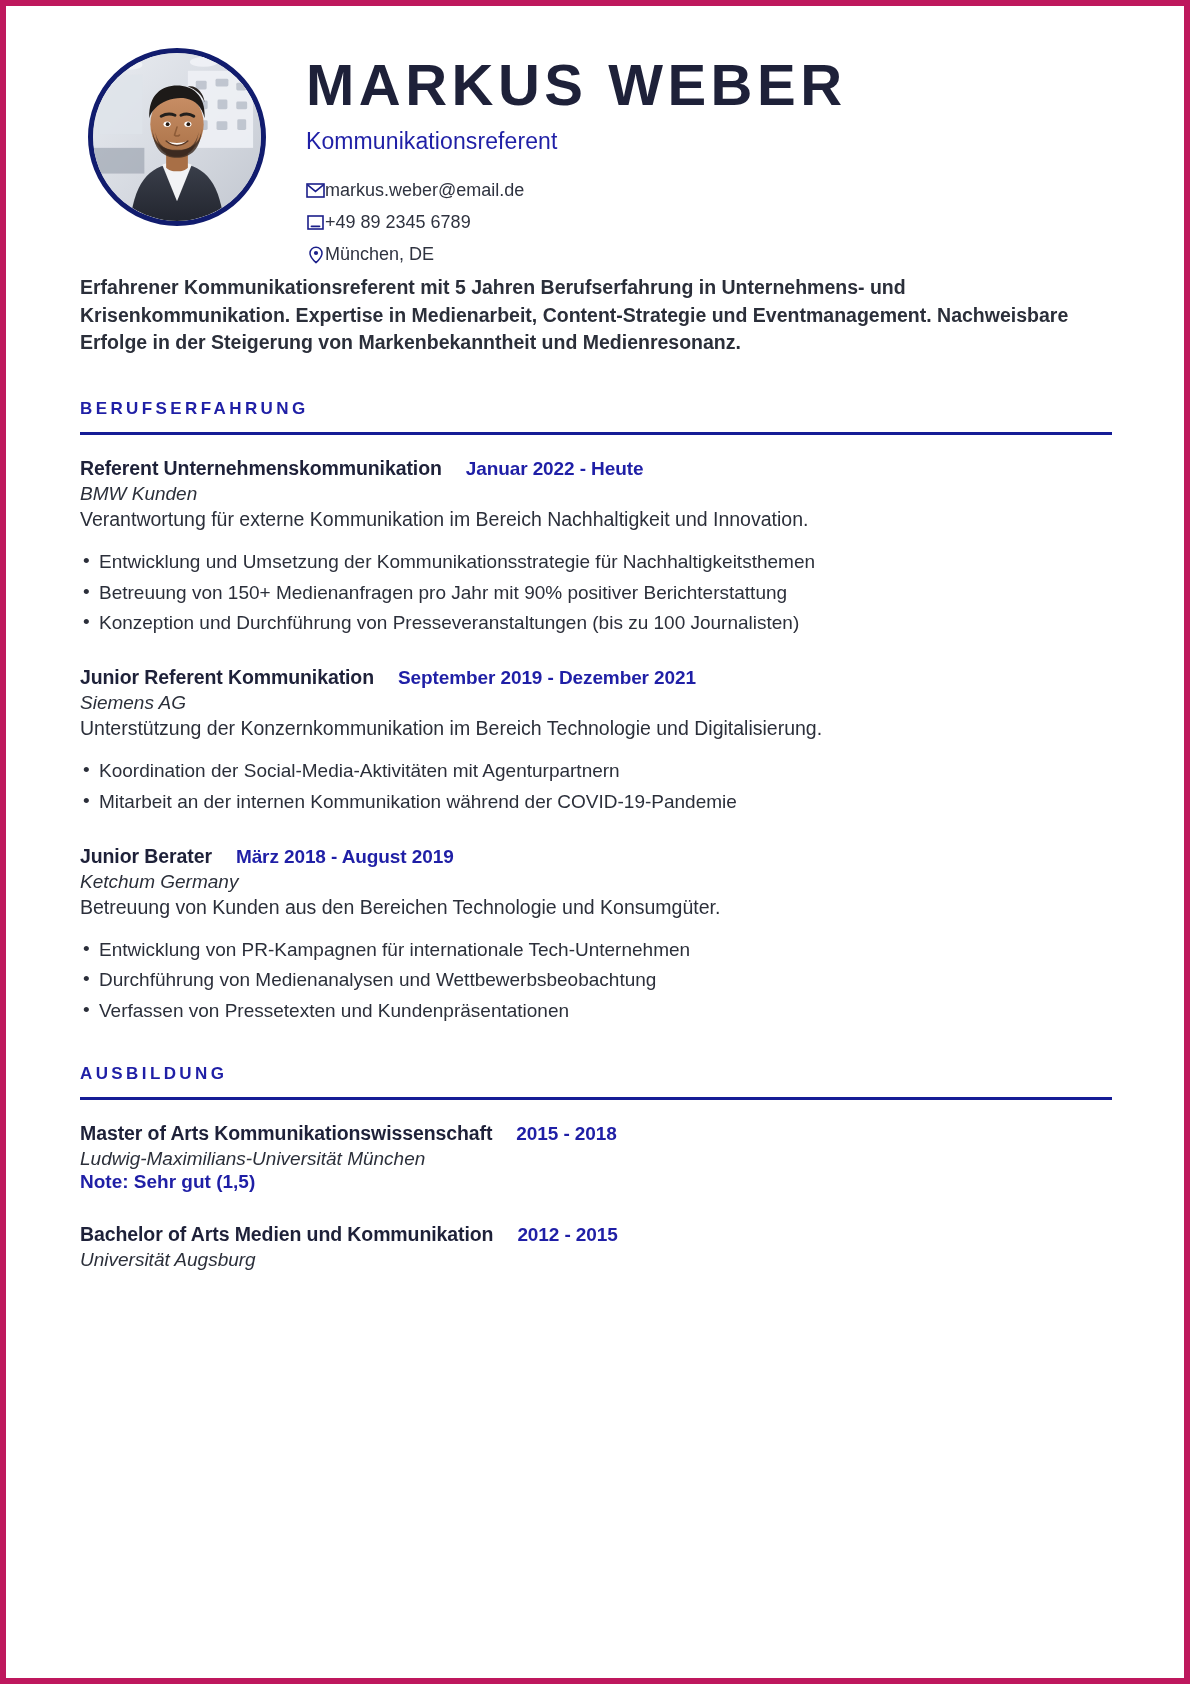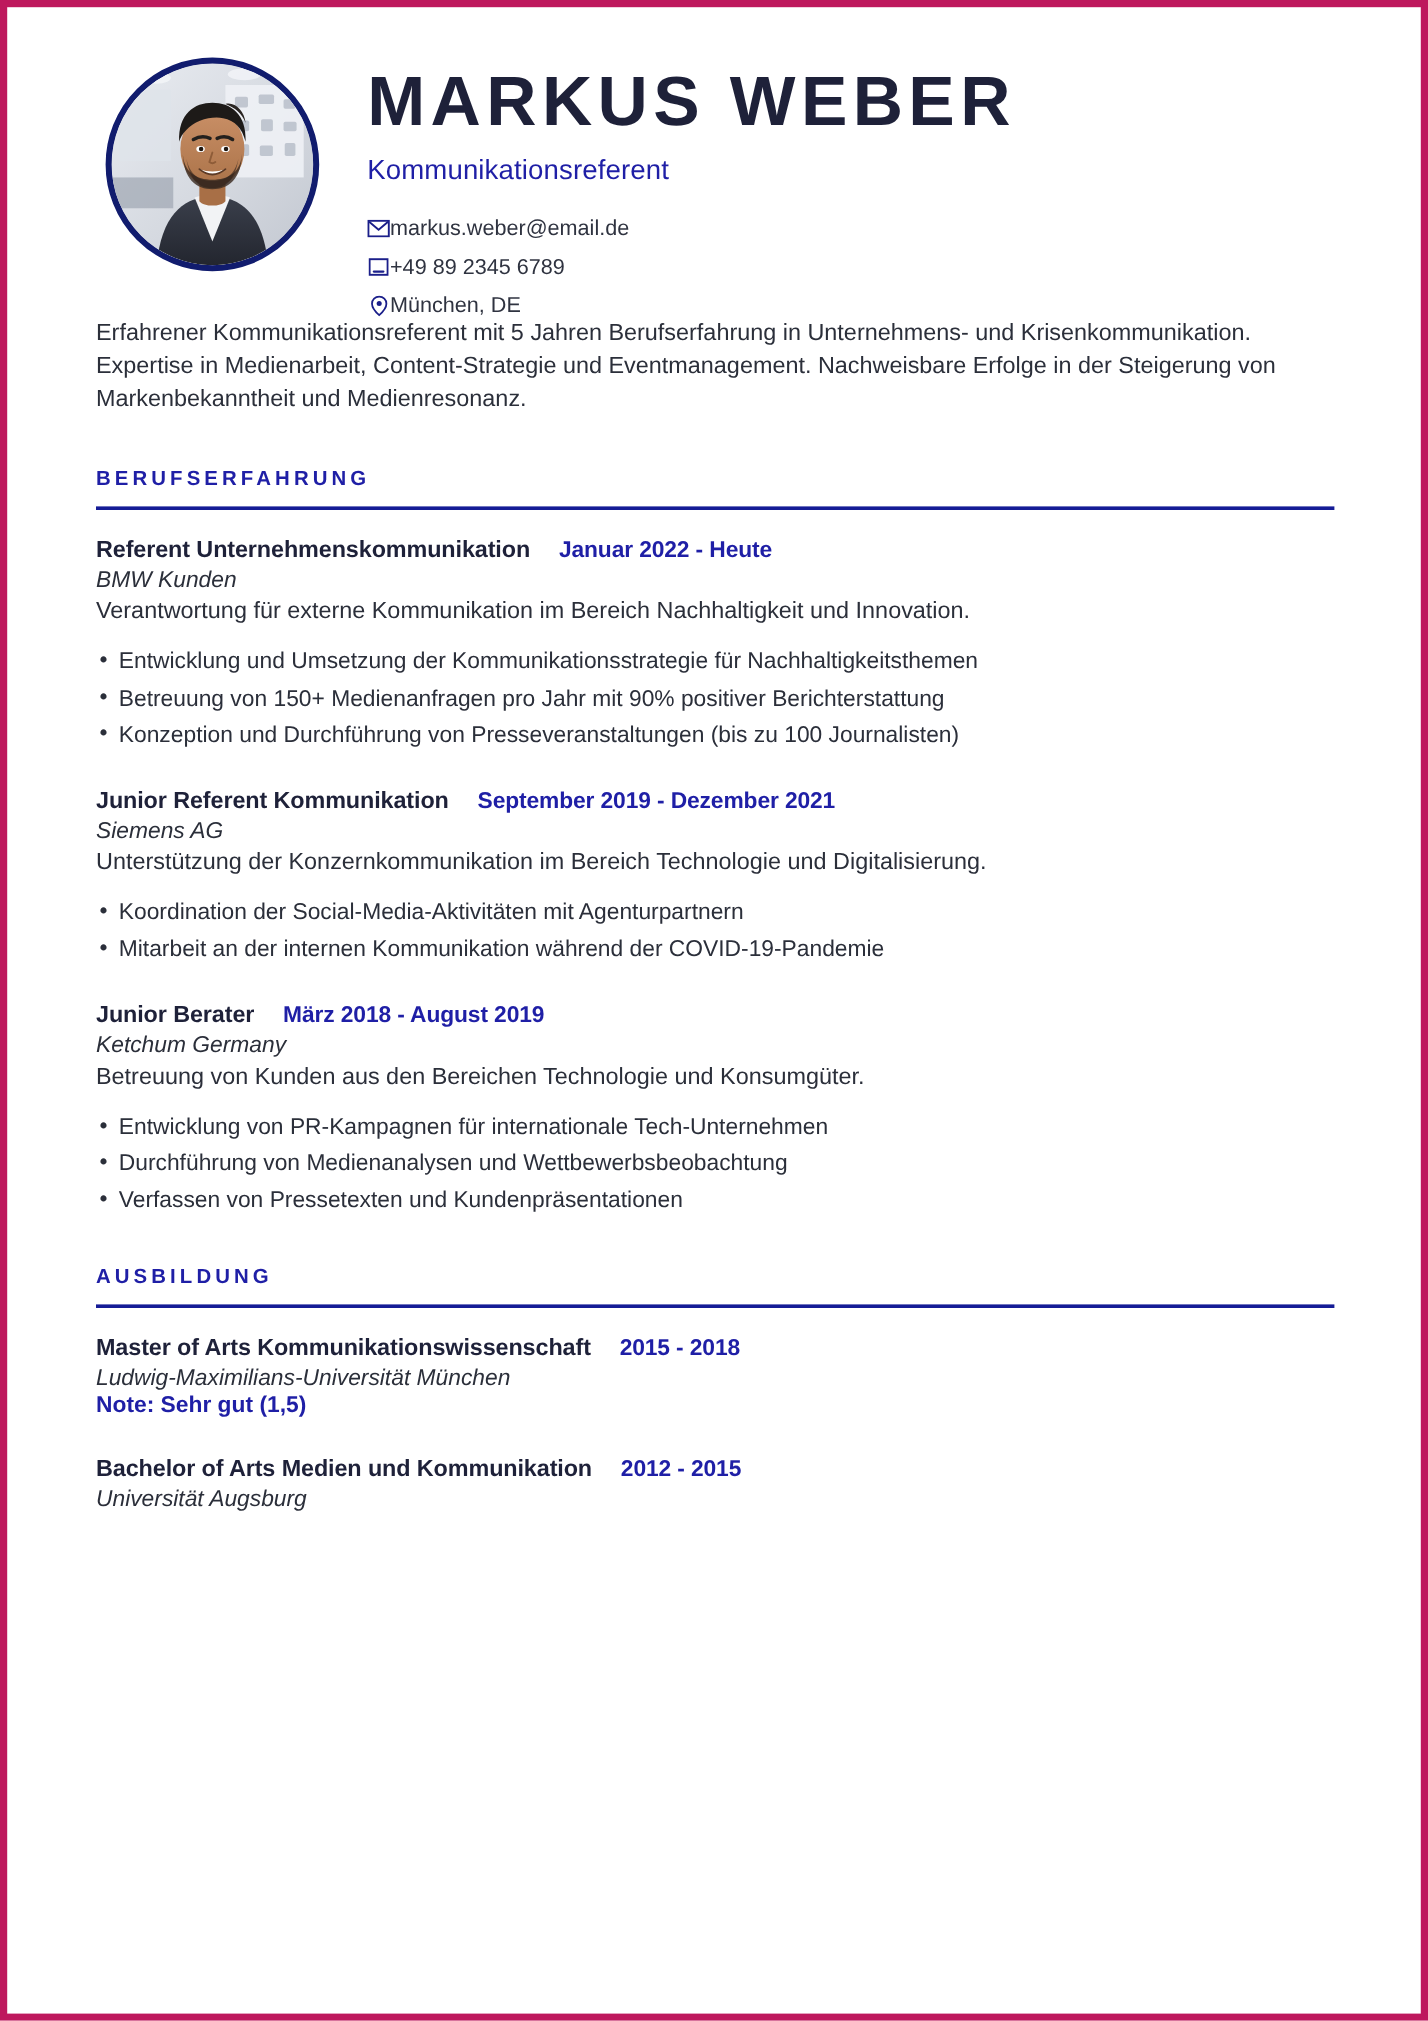--- a/index.html
+++ b/index.html
@@ -100,25 +100,26 @@
     height: 19px;
     display: inline-flex;
     align-items: center;
     justify-content: center;
     color: #1b1f8a;
   }
   .contact .ic svg { display: block; }
 
   
   .summary {
-    margin: 0 0 0 0;
+    margin: 10px 0 0 0;
     font-size: 19.5px;
     line-height: 1.42;
     color: #2b2f3a;
     max-width: 1010px;
+    font-weight: bold;
   }
 
   
   .section { margin-top: 42px; }
   .section.edu { margin-top: 40px; }
 
   .section-title {
     font-size: 17px;
     font-weight: 700;
     letter-spacing: 3.4px;

